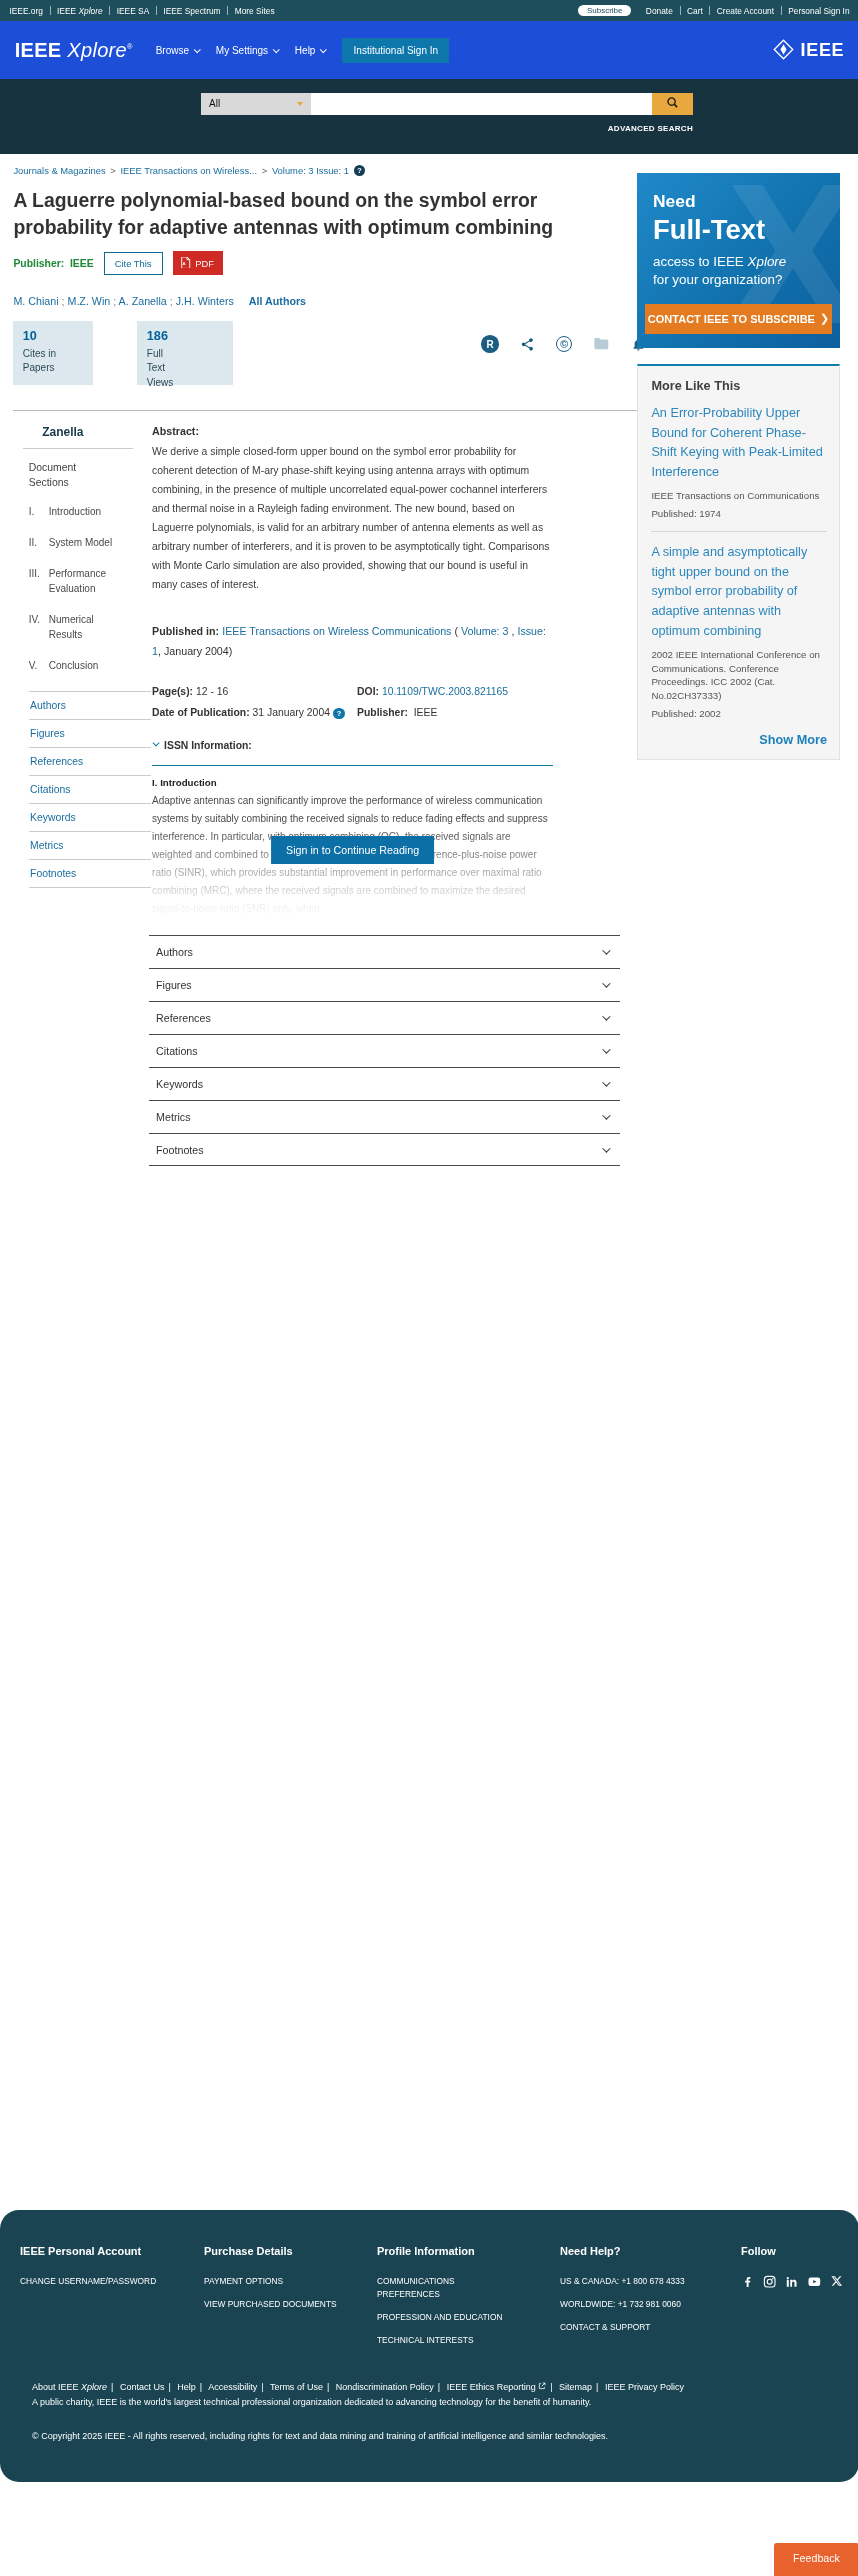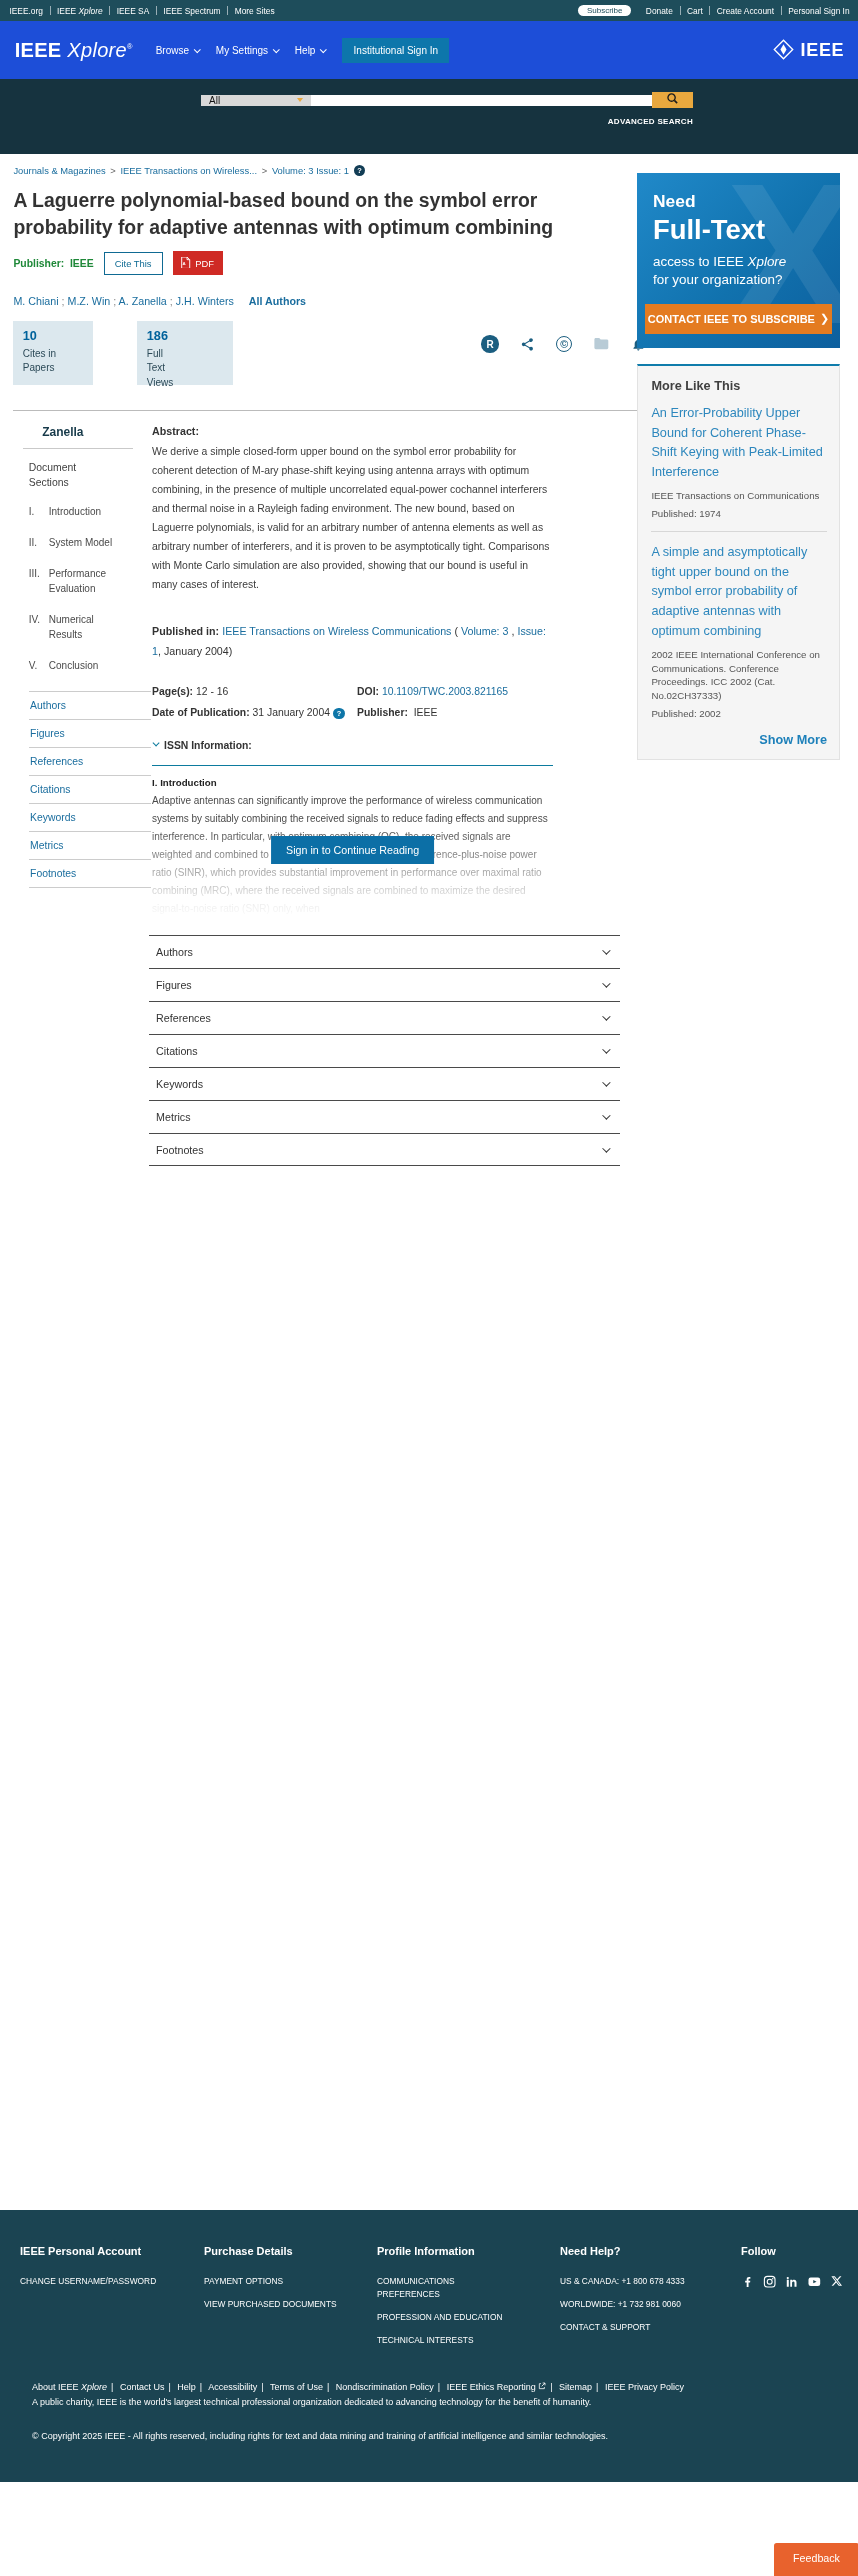--- a/index.html
+++ b/index.html
@@ -29,21 +29,21 @@
   .hnav-item { color:#fff; font-size:10px; display:flex; align-items:center; gap:4.7px; cursor:pointer; }
   .chev { display:inline-block; width:4.7px; height:4.7px; border-right:1.3px solid currentColor;
     border-bottom:1.3px solid currentColor; transform:rotate(45deg) translateY(-1.3px); }
   .inst-btn { margin-left:17.4px; background:#0d76ab; color:#fff; border:none; font-size:10px;
     padding:7.4px 11.4px; cursor:pointer; font-family:inherit; }
   .brand { margin-left:auto; display:flex; align-items:center; gap:5.3px; color:#fff; }
   .brand-txt { font-weight:bold; font-size:18px; letter-spacing:0.7px; }
   
   .searchblk { height:75px; background:#16333f; position:relative; }
   .searchwrap { position:absolute; left:201px; top:13.4px; width:492px; }
-  .searchbar { display:flex; height:15px;align-items:center; }
+  .searchbar { display:flex; height:22px; }
   .scope { width:110px; background:#d9d9d9; display:flex; align-items:center;
     justify-content:space-between; padding:0 8px; font-size:10px; color:#111; cursor:pointer; }
   .scope-arrow { width:0; height:0; border-left:3.3px solid transparent; border-right:3.3px solid transparent;
     border-top:4.7px solid #e9a83e; }
   .sinput { flex:1; border:none; background:#fff; padding:0 6.7px; font-size:10px; font-family:inherit; }
   .sbtn { width:41px; background:#e9a83e; border:none; display:flex; align-items:center;
     justify-content:center; cursor:pointer; }
   .adv { text-align:right; margin-top:9.4px; color:#fff; font-size:8px; font-weight:bold;
     letter-spacing:0.3px; cursor:pointer; }
   
@@ -138,21 +138,21 @@
   .mlt { margin-top:15.4px; background:#f5f5f5; border:0.7px solid #e2e2e2; border-top:2px solid #0f7cab;
     padding:13.4px 12px 12px 13.4px; }
   .mlt-h { font-size:12.7px; font-weight:bold; color:#404040; }
   .mlt-item { padding:10.7px 0 12px 0; }
   .mlt-item + .mlt-item { border-top:0.7px solid #d7d7d7; }
   .mlt-title { display:block; color:#2d87bd; font-size:12.7px; line-height:1.55; text-decoration:none; cursor:pointer; }
   .mlt-venue { margin-top:6.7px; font-size:9.7px; color:#555; line-height:1.4; }
   .mlt-pub { margin-top:5.3px; font-size:9.7px; color:#555; }
   .mlt-more { text-align:right; font-size:12.7px; font-weight:bold; color:#1d80ba; cursor:pointer; margin-top:2.7px; }
   
-  .footer { height:272px; background:#1b4452; color:#fff; padding:35px 0 16px 20px; overflow:hidden; }
+  .footer { height:272px; background:#1b4452; color:#fff; padding:35px 0 16px 20px; overflow:hidden;border-radius:19px; }
   .fcols { display:flex; }
   .fcol { flex:none; }
   .fc1 { width:184px; } .fc2 { width:173px; } .fc3 { width:183px; } .fc4 { width:181px; }
   .fcol h4 { font-size:11px; margin-bottom:17.4px; }
   .fcol a { display:block; color:#fff; text-decoration:none; font-size:8.4px; line-height:1.55;
     margin-bottom:10px; max-width:137px; cursor:pointer; }
   .social { display:flex; gap:8.7px; margin-top:1.3px; }
   .social span { cursor:pointer; display:inline-flex; }
   .legal { margin-top:23px; padding-left:12px; font-size:9px; line-height:1.6; }
   .legal a { color:#fff; text-decoration:none; cursor:pointer; }

